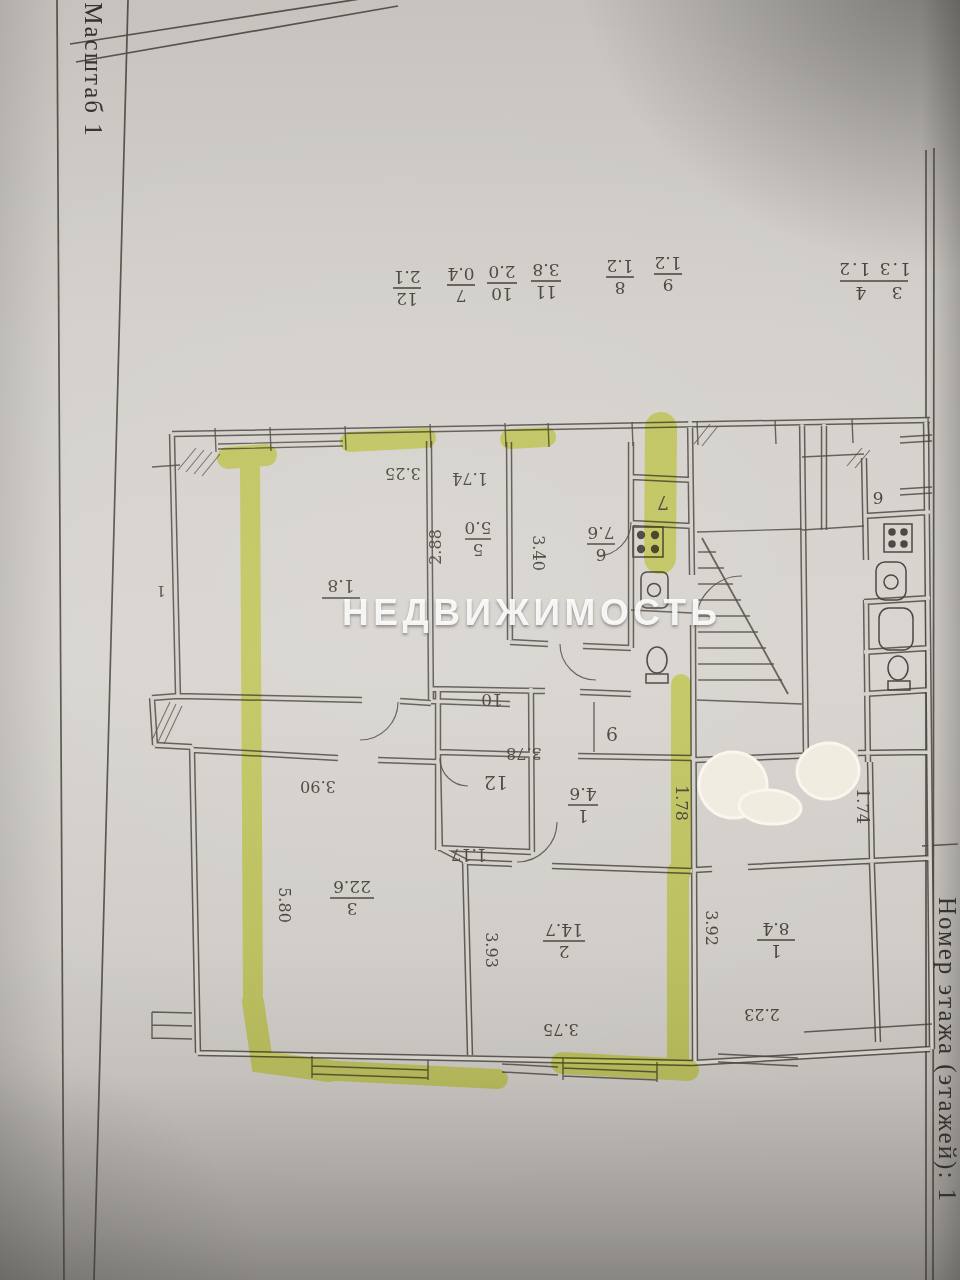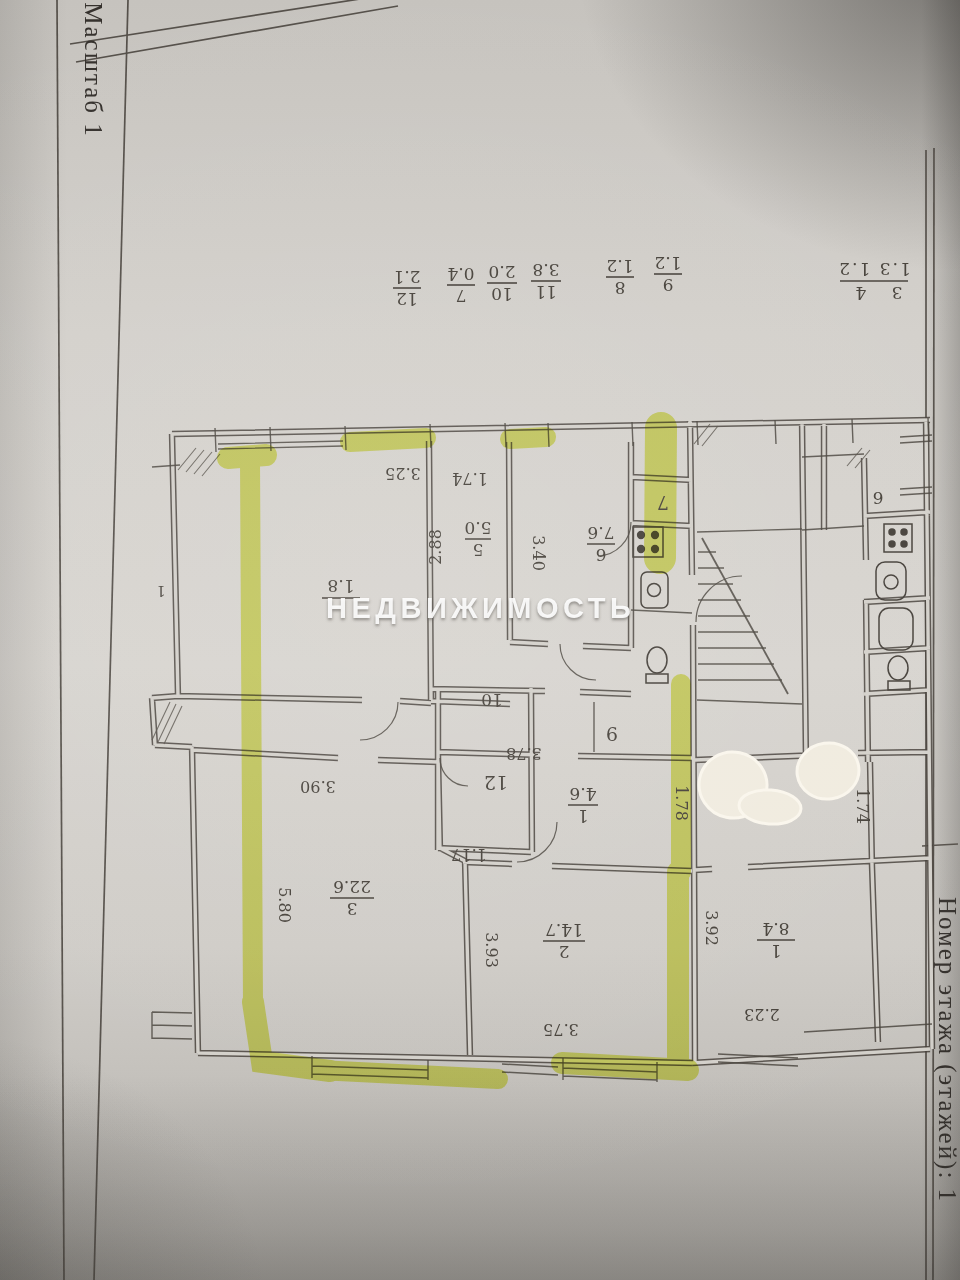--- a/index.html
+++ b/index.html
@@ -18,22 +18,22 @@
   }
   svg text{fill:#46413a;}
   .dim{font-size:16px;font-family:"DejaVu Serif",serif;}
   .num{font-size:17px;font-family:"DejaVu Serif",serif;}
   .roomnum{font-size:19px;font-family:"DejaVu Serif",serif;}
   .margintxt{font-size:25px;fill:#35312d;font-family:"Liberation Serif",serif;letter-spacing:2px;}
   .wm{position:absolute;left:326px;top:590px;width:360px;pointer-events:none;
       font-family:"Liberation Sans",sans-serif;font-weight:bold;color:rgba(255,255,255,.95);}
   .wm-1{font-size:64px;line-height:1.05;letter-spacing:1px;
       text-shadow:0 2px 3px rgba(96,93,88,.65), 0 0 7px rgba(120,117,112,.55);}
-  .wm-2{font-size:29px;letter-spacing:4.5px;margin-top:2px;color:rgba(255,255,255,.9);
-      text-shadow:0 2px 3px rgba(96,93,88,.6);}
+  .wm-2{font-size:37px;letter-spacing:4.5px;margin-top:2px;color:rgba(255,255,255,.9);
+      text-shadow:0 2px 3px rgba(96,93,88,.6);margin-left:16px;}
 </style>
 </head>
 <body>
 
 <div class="photo">
 
 <svg width="960" height="1280" viewBox="0 0 960 1280">
   <defs>
     <path id="wallsD" d="
       M172,434 L930,420

